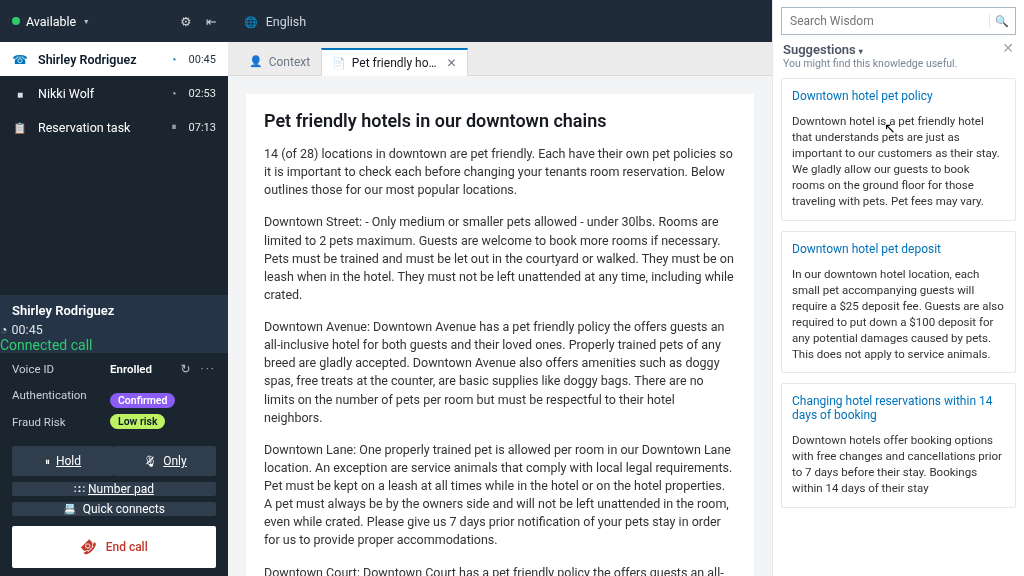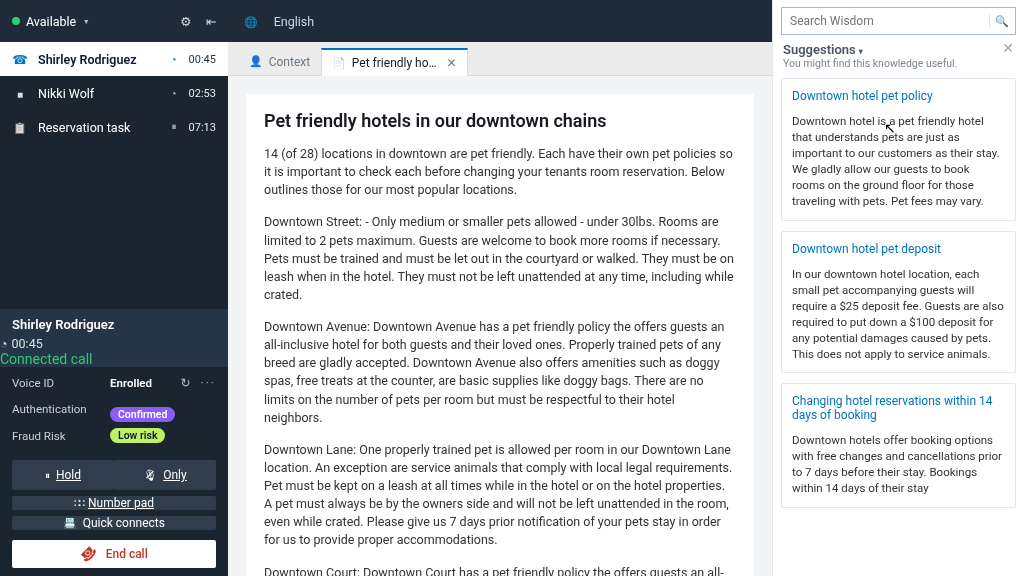--- a/index.html
+++ b/index.html
@@ -42,26 +42,26 @@
   .pill { padding: 1px 8px; border-radius: 9px; font-size: 10.5px; font-weight: 600; display:inline-block;}
   .pill.green { background: #8b5cf6; color: #fff; margin-top: 11px; }
   .pill.lime  { background: #bef264; color: #0b1b2b; }
   .refresh { margin-left:auto; opacity:.7; cursor:pointer; font-size:12px; display:flex; gap:10px;}
 
   .btn-grid { padding: 8px 12px; display:flex; flex-direction:column; gap:6px;}
   .btn-row { display:flex; }
   .cp-btn { flex:1; background:#2f3d4c; color:#fff; border:none; height:30px; border-radius:2px; font-size:12px; display:flex; align-items:center; justify-content:center; gap:6px; cursor:pointer;}
   .cp-btn .u { text-decoration: underline; }
   .cp-btn.half { flex:1; }
-  .end-btn { background:#fff; color:#c0392b; border:none; height:28px; border-radius:2px; font-size:12px; display:flex; align-items:center; justify-content:center; gap:8px; cursor:pointer; font-weight:500; margin-top:4px;}
+  .end-btn { background:#fff; color:#c0392b; border:none; height:42px; border-radius:2px; font-size:12px; display:flex; align-items:center; justify-content:center; gap:8px; cursor:pointer; font-weight:500; margin-top:4px;}
   .end-btn .ic { color:#c0392b; font-size:14px; }
 
   
   .main { flex: 1; display: flex; flex-direction: column; background: #f3f4f5; min-width: 0;}
-  .topbar { height: 42px; background: #1f2b38; color: #cfd6dd; display:flex; align-items:center; padding:0 16px; gap:16px; font-size:12.5px;}
+  .topbar { height: 42px; background: #1f2b38; color: #cfd6dd; display:flex; align-items:center; padding:0 16px; gap:8px; font-size:12.5px;}
   .topbar .globe { opacity:.7;}
   .tabbar { height: 34px; background:#ececec; display:flex; align-items:flex-end; padding:0 10px; gap:0; border-bottom:1px solid #d9d9d9;}
   .tab { height: 28px; display:flex; align-items:center; gap:6px; padding:0 10px; font-size:12px; color:#6b7785; cursor:pointer; border:1px solid transparent; border-bottom:none; background:#ececec;}
   .tab.active { background:#fff; color:#16191f; border-color:#d9d9d9; border-top:2px solid #0073bb; position:relative; top:1px;}
   .tab .tic { font-size:11px; color:#0073bb;}
   .tab.inactive .tic { color:#9aa5b1;}
   .tab .x { font-size:12px; margin-left:4px; color:#6b7785; cursor:pointer;}
   .tab .lbl { max-width:120px; white-space:nowrap; overflow:hidden; text-overflow:ellipsis;}
 
   .doc-area { flex:1; overflow:auto; padding:18px 18px 0 18px; }

